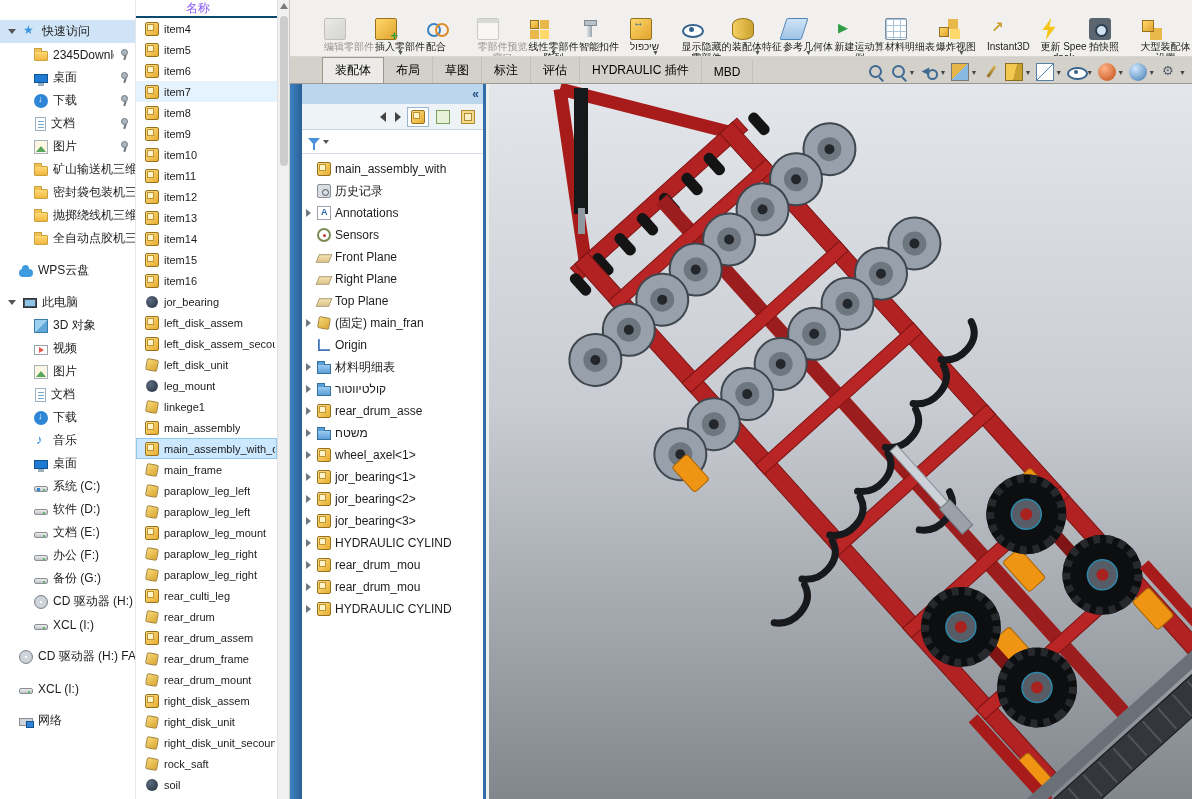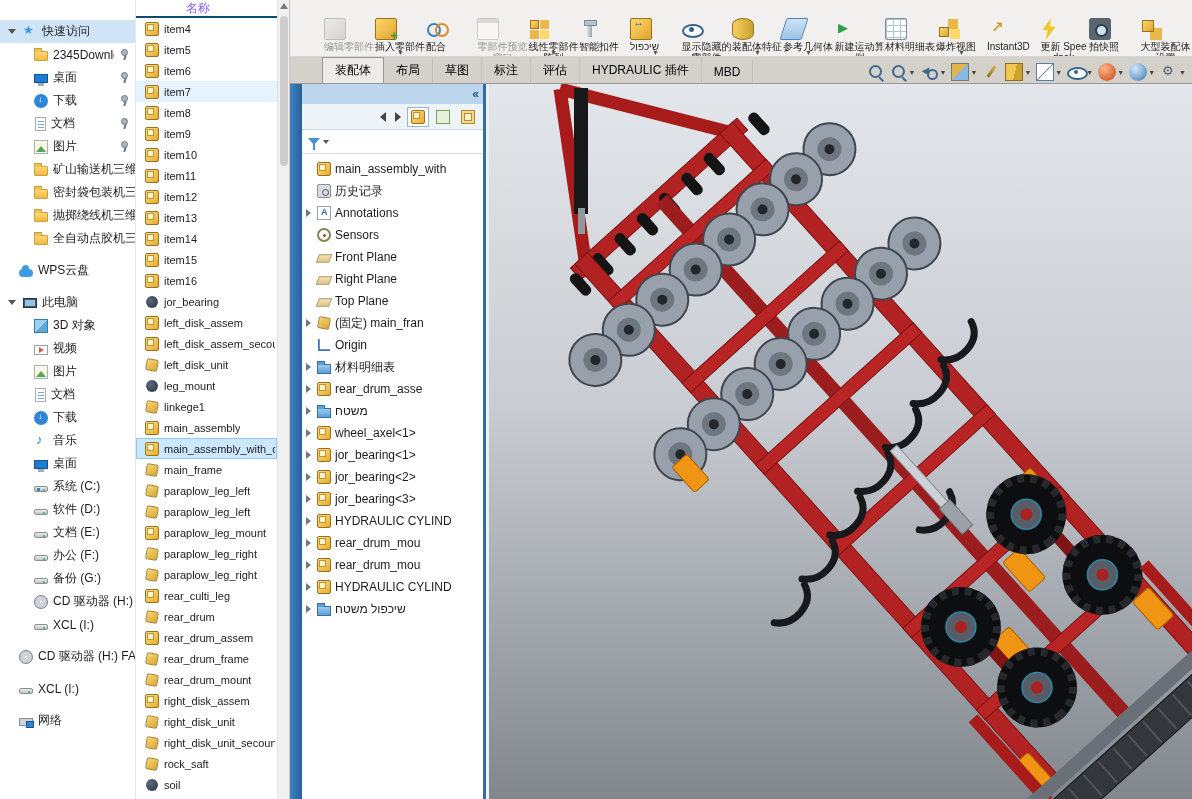--- a/index.html
+++ b/index.html
@@ -497,20 +497,25 @@
           <span class="fi" data-name="origin-icon"></span>
           <span class="tree-label" data-name="tree-item-label">Origin</span>
         </div>
         <div class="tree-row expandable" data-name="feature-tree-item">
           <span class="tchev" data-name="expand-icon"></span>
           <span class="fi" data-name="folder-blue-icon"></span>
           <span class="tree-label" data-name="tree-item-label">材料明细表</span>
         </div>
         <div class="tree-row expandable" data-name="feature-tree-item">
           <span class="tchev" data-name="expand-icon"></span>
+          <span class="fi" data-name="folder-blue-icon"></span>
+          <span class="tree-label" data-name="tree-item-label">קולטיווטור</span>
+        </div>
+        <div class="tree-row expandable" data-name="feature-tree-item">
+          <span class="tchev" data-name="expand-icon"></span>
           <span class="fi" data-name="sw-assembly-icon"></span>
           <span class="tree-label" data-name="tree-item-label">rear_drum_asse</span>
         </div>
         <div class="tree-row expandable" data-name="feature-tree-item">
           <span class="tchev" data-name="expand-icon"></span>
           <span class="fi" data-name="folder-blue-icon"></span>
           <span class="tree-label" data-name="tree-item-label">משטח</span>
         </div>
         <div class="tree-row expandable" data-name="feature-tree-item">
           <span class="tchev" data-name="expand-icon"></span>
@@ -544,25 +549,20 @@
         </div>
         <div class="tree-row expandable" data-name="feature-tree-item">
           <span class="tchev" data-name="expand-icon"></span>
           <span class="fi" data-name="sw-assembly-icon"></span>
           <span class="tree-label" data-name="tree-item-label">rear_drum_mou</span>
         </div>
         <div class="tree-row expandable" data-name="feature-tree-item">
           <span class="tchev" data-name="expand-icon"></span>
           <span class="fi" data-name="sw-assembly-icon"></span>
           <span class="tree-label" data-name="tree-item-label">HYDRAULIC CYLIND</span>
-        </div>
-        <div class="tree-row expandable" data-name="feature-tree-item">
-          <span class="tchev" data-name="expand-icon"></span>
-          <span class="fi" data-name="folder-blue-icon"></span>
-          <span class="tree-label" data-name="tree-item-label">שיכפול משטח</span>
         </div>
       </div>
   </div>
 </div>
 
 <div id="explorer" data-name="file-explorer-window">
   <div id="nav-pane" data-name="explorer-nav-pane">
 
   <div class="nav-row hover" data-name="explorer-nav-item" data-chevron="down" style="--indent: 0;">
         <span class="chev" data-name="chevron-icon"></span>

